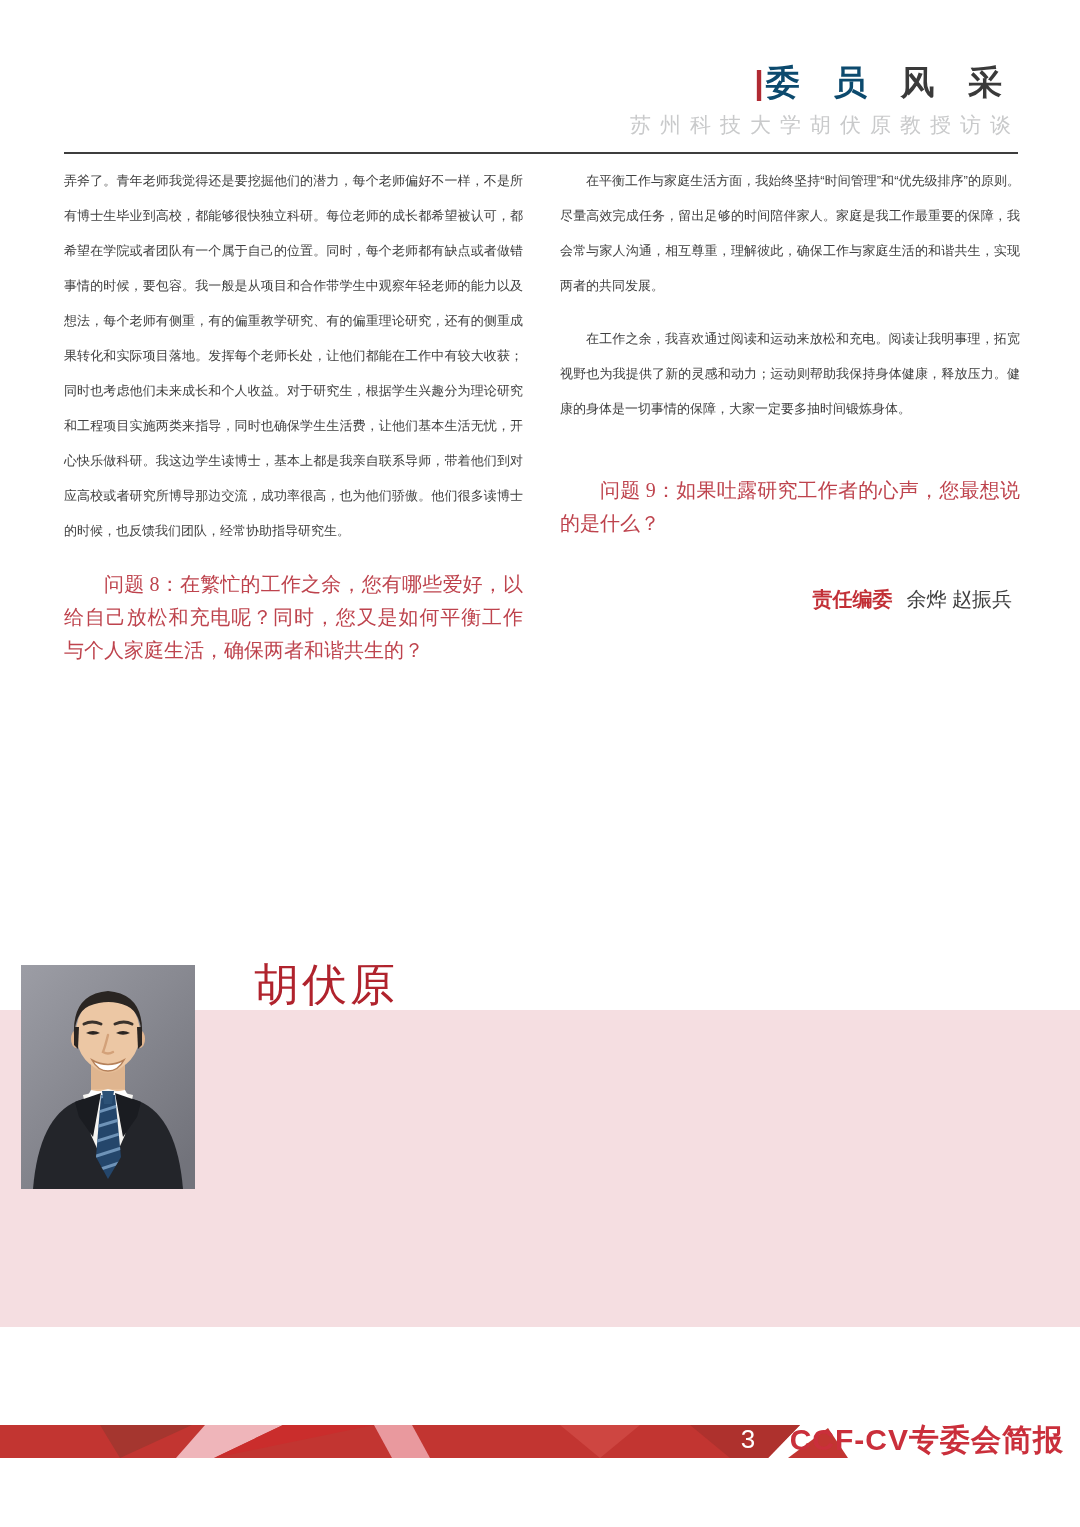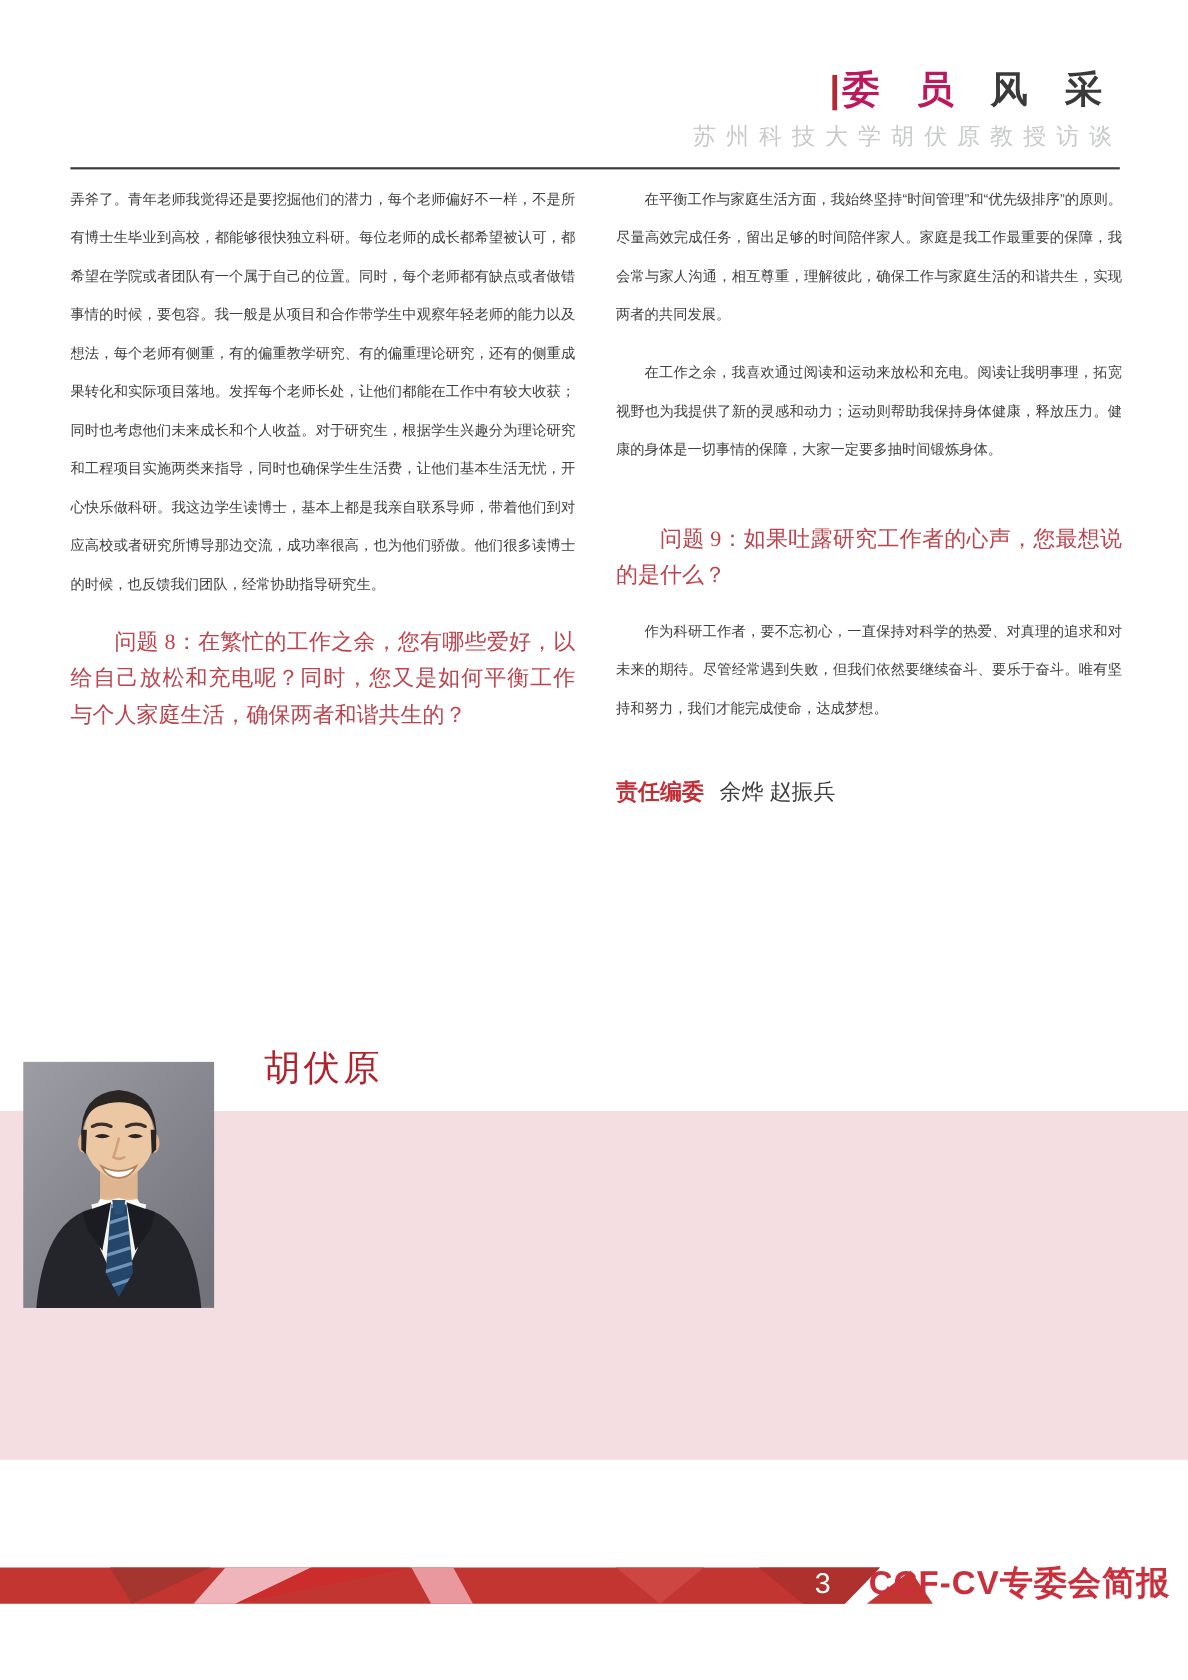--- a/index.html
+++ b/index.html
@@ -12,21 +12,21 @@
     font-family:"Liberation Sans","DejaVu Sans",sans-serif;
   }
 
   
   .masthead{
     position:absolute;top:60px;right:66px;
     font-size:34px;font-weight:bold;letter-spacing:12px;
     white-space:nowrap;line-height:44px;
   }
   .masthead .marker{color:#B02A33;letter-spacing:2px;font-weight:bold;}
-  .masthead .red{color:#be185d;}
+  .masthead .red{color:#0c4a6e;}
   .masthead .dark{color:#3A3A3A;}
   .subtitle{
     position:absolute;top:110px;right:60px;
     font-size:21px;color:#C9CACB;letter-spacing:9px;
     white-space:nowrap;line-height:30px;
   }
   .rule{
     position:absolute;top:152px;left:64px;width:954px;height:2px;
     background:#3D3D3D;
   }
@@ -46,38 +46,38 @@
   p.question{
     margin:20px 0 0 0;
     font-family:"Liberation Serif","DejaVu Serif",serif;
     color:#BE434D;font-size:20px;line-height:33px;
     text-indent:2em;text-align:justify;
   }
   .col-right p.body + p.body{margin-top:18px;}
   .col-right p.question{margin-top:48px;}
   .col-right p.answer{margin-top:16px;}
   .editors{
-    margin:45px 0 0 0;text-align:left;font-size:20px;line-height:28px;
+    margin:45px 0 0 0;text-align:right;font-size:20px;line-height:28px;
     padding-right:8px;color:#3F3F3F;white-space:nowrap;
   }
   .editors .label{color:#C22F36;font-weight:bold;margin-right:14px;}
 
   
   .pink-panel{
     position:absolute;top:1010px;left:0;width:1080px;height:317px;
     background:#F5DEE1;
   }
   .photo{
     position:absolute;top:965px;left:21px;width:174px;height:224px;
     overflow:hidden;
   }
   .prof-name{
     position:absolute;top:951px;left:240px;
-    font-size:33px;color:#B0232D;letter-spacing:3px;line-height:40px;
-    font-weight:normal;margin:0;text-align:center;
+    font-size:45px;color:#B0232D;letter-spacing:3px;line-height:40px;
+    font-weight:normal;margin:14px;text-align:center;
   }
   .bio{
     position:absolute;top:1046px;left:240px;width:812px;
     font-family:"Liberation Serif","DejaVu Serif",serif;
     font-size:19.5px;line-height:29.5px;color:#484848;
     text-align:justify;
   }
   .bio p{margin:0;text-indent:2em;}
 
   
@@ -105,21 +105,20 @@
 
   <div class="columns">
     <div class="col-left">
       <p class="body">弄斧了。青年老师我觉得还是要挖掘他们的潜力，每个老师偏好不一样，不是所有博士生毕业到高校，都能够很快独立科研。每位老师的成长都希望被认可，都希望在学院或者团队有一个属于自己的位置。同时，每个老师都有缺点或者做错事情的时候，要包容。我一般是从项目和合作带学生中观察年轻老师的能力以及想法，每个老师有侧重，有的偏重教学研究、有的偏重理论研究，还有的侧重成果转化和实际项目落地。发挥每个老师长处，让他们都能在工作中有较大收获；同时也考虑他们未来成长和个人收益。对于研究生，根据学生兴趣分为理论研究和工程项目实施两类来指导，同时也确保学生生活费，让他们基本生活无忧，开心快乐做科研。我这边学生读博士，基本上都是我亲自联系导师，带着他们到对应高校或者研究所博导那边交流，成功率很高，也为他们骄傲。他们很多读博士的时候，也反馈我们团队，经常协助指导研究生。</p>
       <p class="question">问题 8：在繁忙的工作之余，您有哪些爱好，以给自己放松和充电呢？同时，您又是如何平衡工作与个人家庭生活，确保两者和谐共生的？</p>
     </div>
     <div class="col-right">
       <p class="body indent">在平衡工作与家庭生活方面，我始终坚持“时间管理”和“优先级排序”的原则。尽量高效完成任务，留出足够的时间陪伴家人。家庭是我工作最重要的保障，我会常与家人沟通，相互尊重，理解彼此，确保工作与家庭生活的和谐共生，实现两者的共同发展。</p>
       <p class="body indent">在工作之余，我喜欢通过阅读和运动来放松和充电。阅读让我明事理，拓宽视野也为我提供了新的灵感和动力；运动则帮助我保持身体健康，释放压力。健康的身体是一切事情的保障，大家一定要多抽时间锻炼身体。</p>
       <p class="question">问题 9：如果吐露研究工作者的心声，您最想说的是什么？</p>
-      <p class="body indent answer">作为科研工作者，要不忘初心，一直保持对科学的热爱、对真理的追求和对未来的期待。尽管经常遇到失败，但我们依然要继续奋斗、要乐于奋斗。唯有坚持和努力，我们才能完成使命，达成梦想。</p>
       <p class="editors">
         <span class="label">责任编委</span><span>余烨 赵振兵</span>
       </p>
     </div>
   </div>
 
   <div class="pink-panel"></div>
 
   <div class="photo">
     <svg viewBox="0 0 174 224" width="174" height="224">

